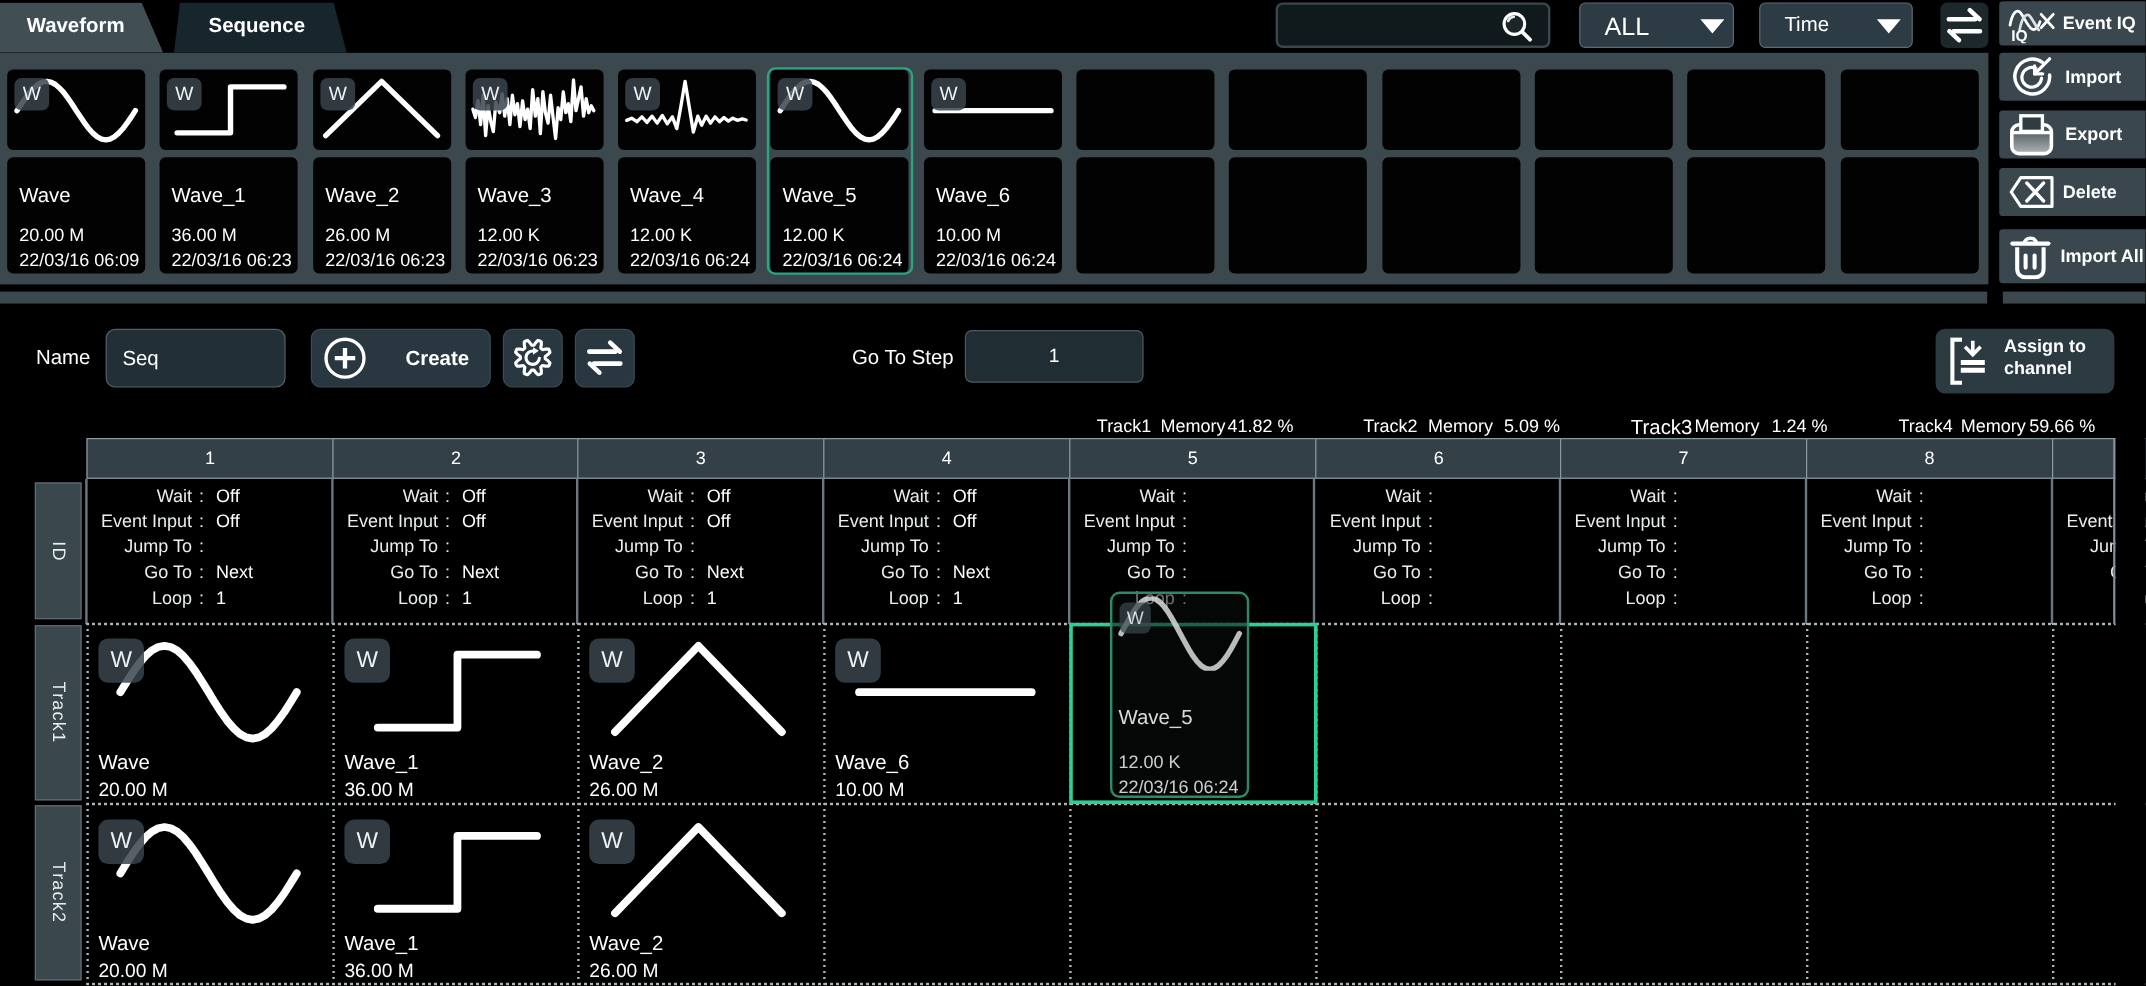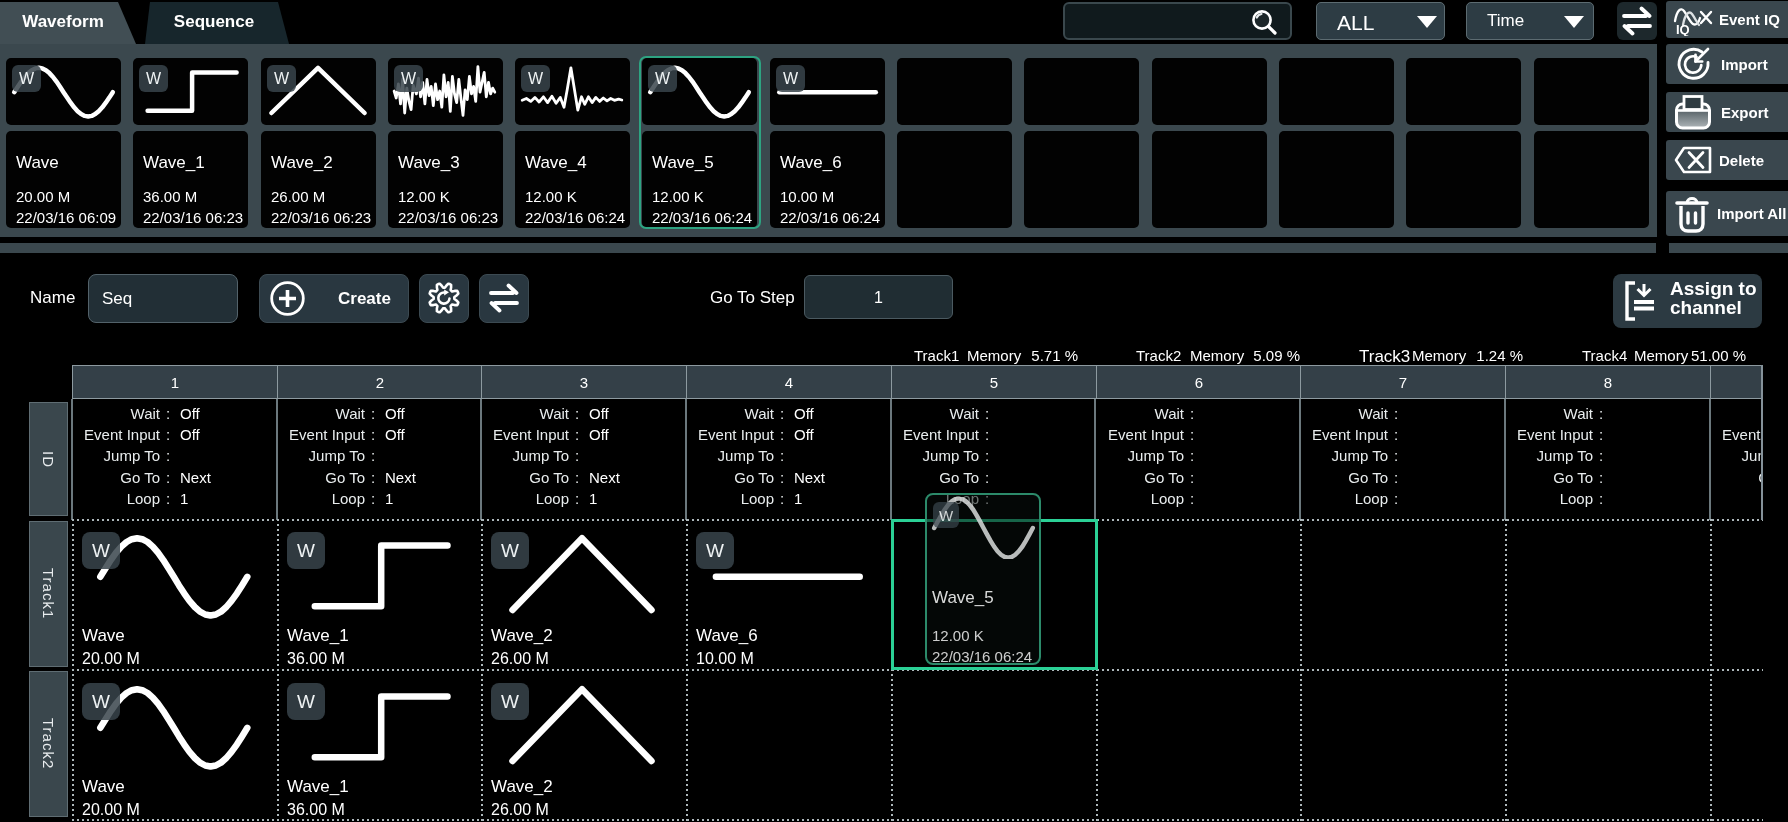--- a/index.html
+++ b/index.html
@@ -199,34 +199,34 @@
   </svg>
 <div class="abs" style="left:710px;top:288px;font-size:17px;">Go To Step</div>
 <div class="abs" style="left:804px;top:275px;width:149px;height:44px;background:#202d33;border:1px solid #4b5a61;border-radius:6px;box-sizing:border-box;"></div>
 <div class="abs" style="left:804px;top:289px;width:149px;text-align:center;font-size:16px;">1</div>
 <div class="abs" style="left:1613px;top:274px;width:149px;height:54px;background:#2c3a42;border-radius:8px;"></div>
 <svg class="abs" style="left:1624px;top:281px;" width="34" height="40" viewBox="0 0 34 40">
     <path d="M11 2 L3 2 L3 38 L11 38" fill="none" stroke="#fff" stroke-width="3.4"></path>
     <path d="M20 3 L20 13 M13.5 8 L20 14.5 L26.5 8" fill="none" stroke="#fff" stroke-width="3"></path>
     <path d="M10 21 L30 21 M10 27.5 L30 27.5" stroke="#fff" stroke-width="4.2"></path>
   </svg>
-<div class="abs" style="left:1670px;top:279px;font-size:19px;font-weight:bold;line-height:19px;">Assign to<br>channel</div>
+<div class="abs" style="left:1670px;top:279px;font-size:15px;font-weight:bold;line-height:19px;">Assign to<br>channel</div>
 
 <div class="abs" style="left:914px;top:347px;font-size:15px;">Track1</div>
 <div class="abs" style="left:967px;top:347px;font-size:15px;">Memory</div>
-<div class="abs" style="left:1018px;top:347px;width:60px;text-align:right;font-size:15px;">5.71 %</div>
+<div class="abs" style="left:1018px;top:347px;width:60px;text-align:right;font-size:15px;">41.82 %</div>
 <div class="abs" style="left:1136px;top:347px;font-size:15px;">Track2</div>
 <div class="abs" style="left:1190px;top:347px;font-size:15px;">Memory</div>
 <div class="abs" style="left:1240px;top:347px;width:60px;text-align:right;font-size:15px;">5.09 %</div>
 <div class="abs" style="left:1359px;top:347px;font-size:17px;">Track3</div>
 <div class="abs" style="left:1412px;top:347px;font-size:15px;">Memory</div>
 <div class="abs" style="left:1463px;top:347px;width:60px;text-align:right;font-size:15px;">1.24 %</div>
 <div class="abs" style="left:1582px;top:347px;font-size:15px;">Track4</div>
 <div class="abs" style="left:1634px;top:347px;font-size:15px;">Memory</div>
-<div class="abs" style="left:1686px;top:347px;width:60px;text-align:right;font-size:15px;">51.00 %</div>
+<div class="abs" style="left:1686px;top:347px;width:60px;text-align:right;font-size:15px;">59.66 %</div>
 
 <div class="hdrcell" style="left:72px;width:206px;">1</div>
 <div class="hdrcell" style="left:277px;width:206px;">2</div>
 <div class="hdrcell" style="left:481px;width:206px;">3</div>
 <div class="hdrcell" style="left:686px;width:206px;">4</div>
 <div class="hdrcell" style="left:891px;width:206px;">5</div>
 <div class="hdrcell" style="left:1096px;width:206px;">6</div>
 <div class="hdrcell" style="left:1300px;width:206px;">7</div>
 <div class="hdrcell" style="left:1505px;width:206px;">8</div>
 <div class="hdrcell" style="left:1710px;width:206px;">9</div>

